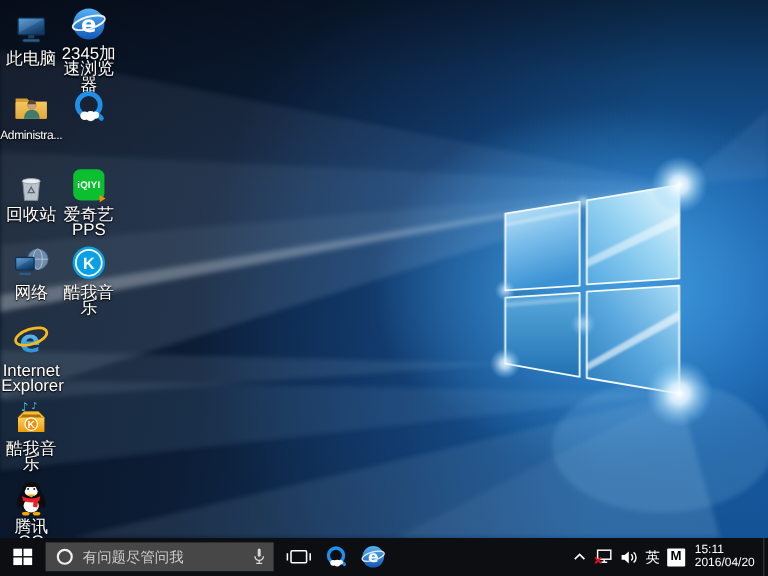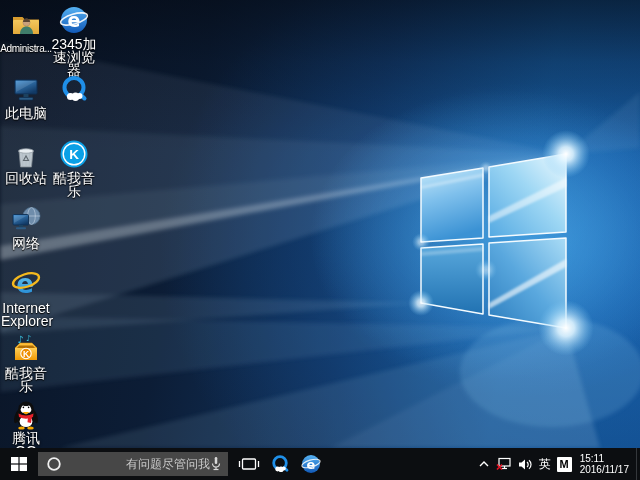--- a/index.html
+++ b/index.html
@@ -30,21 +30,21 @@
   }
   .lbl.trunc { white-space:nowrap; font-size:10px; letter-spacing:-.3px; max-width:none; }
   
   .taskbar {
     position:absolute; left:0; bottom:0; width:640px; height:32px;
     background:#0c0e11; display:flex; align-items:center; z-index:5;
   }
   .start-btn { width:38px; height:32px; display:flex; align-items:center; justify-content:center; }
   .searchbox {
     width:190px; height:24px; background:#474747; display:flex; align-items:center;
-    padding:0 6px 0 8px; color:#cbcbcb;text-align:right;
+    padding:0 6px 0 8px; color:#cbcbcb;
   }
   .searchbox .stext { flex:1; font-size:12px; margin-left:7px; white-space:nowrap; overflow:hidden; }
   .tbtn { width:31px; height:32px; display:flex; align-items:center; justify-content:center; }
   .tray { margin-left:auto; display:flex; align-items:center; height:32px; }
   .tray .titem { display:flex; align-items:center; justify-content:center; height:32px; padding:0 3px; }
   .ime-lang { color:#fff; font-size:12px; }
   .ime-mode {
     width:15px; height:15px; background:#fff; color:#000; font-weight:bold; font-size:11px;
     line-height:15px; text-align:center; border-radius:1px;
   }
@@ -133,51 +133,51 @@
   </div>
 
   <div class="icon-grid">
 
     <div class="icon-col">
 
       <div class="cell">
         <span class="ic">
           <svg width="32" height="32" viewBox="0 0 32 32">
             <defs>
+                <linearGradient id="gPC" x1="0" y1="0" x2="0.6" y2="1">
+              <stop offset="0" stop-color="#4694d6"></stop>
+                  <stop offset="1" stop-color="#123a66"></stop>
+                </linearGradient>
+              </defs>
+            <rect x="5" y="7" width="22" height="14" rx="1" fill="url(#gPC)" stroke="#0e2f52"></rect>
+            <polygon points="6,8 26,8 6,19" fill="rgba(255,255,255,0.12)"></polygon>
+            <rect x="13.5" y="21" width="5" height="3" fill="#1c415f"></rect>
+            <rect x="9" y="24.5" width="14" height="2.5" rx="1" fill="#2c5b84" stroke="#0e2f52" stroke-width="0.6"></rect>
+          </svg>
+        </span>
+        <span class="lbl">此电脑</span>
+      </div>
+
+      <div class="cell">
+        <span class="ic">
+          <svg width="32" height="32" viewBox="0 0 32 32">
+            <defs>
                 <linearGradient id="gFold" x1="0" y1="0" x2="0" y2="1">
               <stop offset="0" stop-color="#f3c75d"></stop>
                   <stop offset="1" stop-color="#e2a93a"></stop>
                 </linearGradient>
               </defs>
             <path d="M3,9 h9.5 l2.5,2.5 H29 V26 H3 Z" fill="#d89c2e"></path>
             <rect x="3" y="12" width="26" height="14" rx="1.2" fill="url(#gFold)"></rect>
             <circle cx="16.5" cy="14.5" r="3.6" fill="#caa27d" stroke="#a9835f" stroke-width="0.5"></circle>
             <path d="M13,13.9 a3.5,3.5 0 0 1 7,0 Z" fill="#5b4632"></path>
             <path d="M10,26 c0,-5 3,-7.5 6.5,-7.5 s6.5,2.5 6.5,7.5 Z" fill="#3f7d6b"></path>
           </svg>
         </span>
         <span class="lbl trunc">Administra...</span>
-      </div>
-
-      <div class="cell">
-        <span class="ic">
-          <svg width="32" height="32" viewBox="0 0 32 32">
-            <defs>
-                <linearGradient id="gPC" x1="0" y1="0" x2="0.6" y2="1">
-              <stop offset="0" stop-color="#4694d6"></stop>
-                  <stop offset="1" stop-color="#123a66"></stop>
-                </linearGradient>
-              </defs>
-            <rect x="5" y="7" width="22" height="14" rx="1" fill="url(#gPC)" stroke="#0e2f52"></rect>
-            <polygon points="6,8 26,8 6,19" fill="rgba(255,255,255,0.12)"></polygon>
-            <rect x="13.5" y="21" width="5" height="3" fill="#1c415f"></rect>
-            <rect x="9" y="24.5" width="14" height="2.5" rx="1" fill="#2c5b84" stroke="#0e2f52" stroke-width="0.6"></rect>
-          </svg>
-        </span>
-        <span class="lbl">此电脑</span>
       </div>
 
       <div class="cell">
         <span class="ic">
           <svg width="32" height="32" viewBox="0 0 32 32">
             <path d="M9,13 L23,13 L21.5,29 L10.5,29 Z" fill="#cdd6dd" opacity="0.9" stroke="#8b949b" stroke-width="0.8"></path>
             <path d="M12.5,14 L12.8,28 M16,14 L16,28 M19.5,14 L19.2,28" stroke="#b2bcc4" stroke-width="1" opacity="0.7"></path>
             <ellipse cx="16" cy="13" rx="7.5" ry="2.2" fill="#e8eef2" stroke="#98a1a8" stroke-width="0.8"></ellipse>
             <path d="M13.5,22.5 L16,18 L18.5,22.5 Z" fill="none" stroke="#5f686f" stroke-width="1.1"></path>
           </svg>
@@ -285,20 +285,30 @@
           <svg width="32" height="32" viewBox="0 0 32 32">
             <circle cx="16" cy="14.5" r="9.5" fill="none" stroke="#1f8fe8" stroke-width="4"></circle>
             <line x1="22.5" y1="21.5" x2="26.5" y2="25.5" stroke="#1f8fe8" stroke-width="4" stroke-linecap="round"></line>
             <circle cx="12.5" cy="23.5" r="3.6" fill="#fff"></circle>
             <circle cx="17.5" cy="23.8" r="4.2" fill="#fff"></circle>
             <circle cx="21.5" cy="23" r="3" fill="#fff"></circle>
           </svg>
         </span>
       </div>
 
+      <div class="cell">
+        <span class="ic">
+          <svg width="32" height="32" viewBox="0 0 32 32">
+            <rect x="3" y="3" width="26" height="26" rx="6" fill="#0bbf30"></rect>
+            <text x="16" y="19" text-anchor="middle" font-weight="bold" font-size="8" fill="#fff" font-family="Liberation Sans, sans-serif" letter-spacing="0.2">iQIYI</text>
+            <polygon points="25,24.5 30,27.5 25,30.5" fill="#ff8a00"></polygon>
+          </svg>
+        </span>
+        <span class="lbl">爱奇艺PPS</span>
+      </div>
 
       <div class="cell">
         <span class="ic">
           <svg width="32" height="32" viewBox="0 0 32 32">
             <circle cx="16" cy="16" r="13.5" fill="#0aa0e6"></circle>
             <circle cx="16" cy="16" r="10.8" fill="none" stroke="#fff" stroke-width="1.4"></circle>
             <text x="16" y="21" text-anchor="middle" font-weight="bold" font-size="13.5" fill="#fff" font-family="Liberation Sans, sans-serif">K</text>
           </svg>
         </span>
         <span class="lbl">酷我音乐</span>
@@ -377,18 +387,18 @@
         </svg>
       </div>
       <div class="titem">
         <span class="ime-lang">英</span>
       </div>
       <div class="titem">
         <span class="ime-mode">M</span>
       </div>
       <div class="clock">
         <div>15:11</div>
-        <div>2016/11/17</div>
+        <div>2016/04/20</div>
       </div>
       <div class="showdesk"></div>
     </div>
   </div>
 </div>
 
 </body></html>

